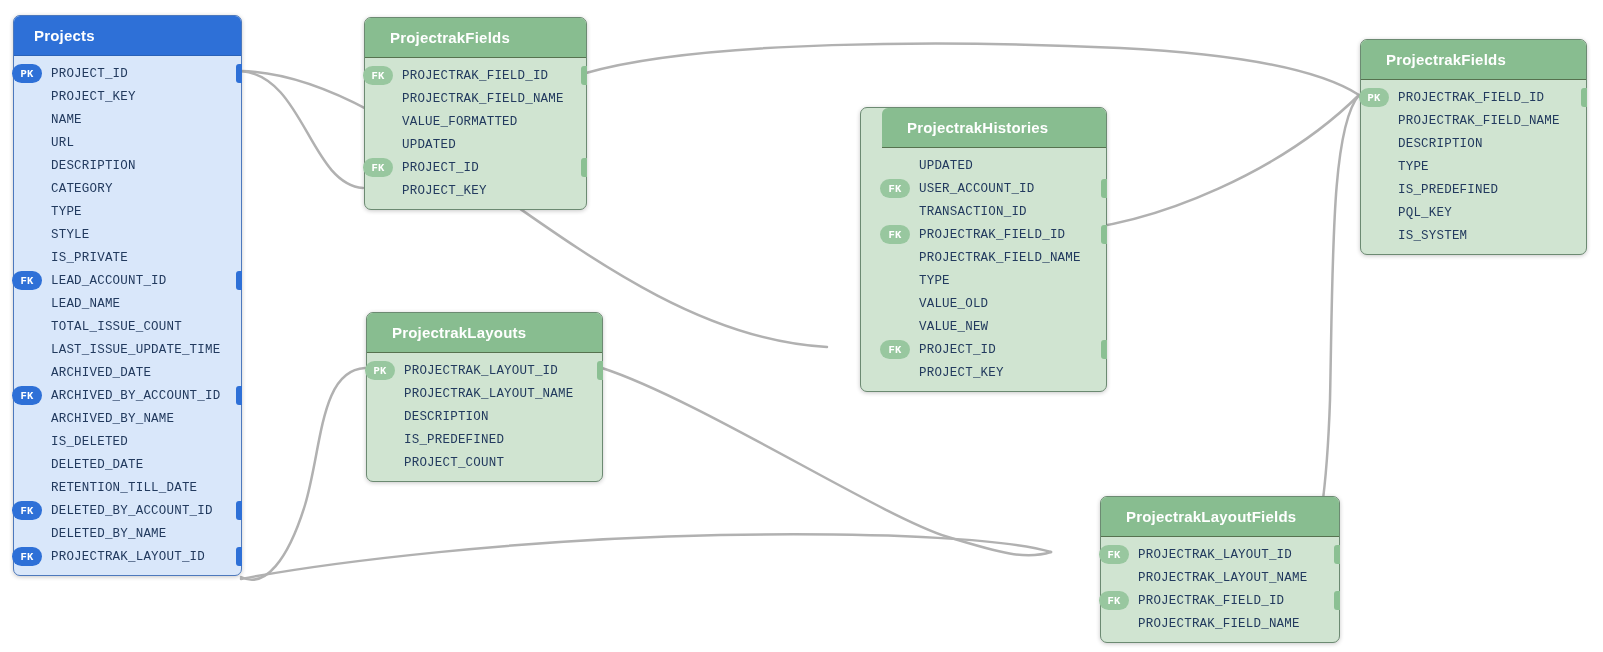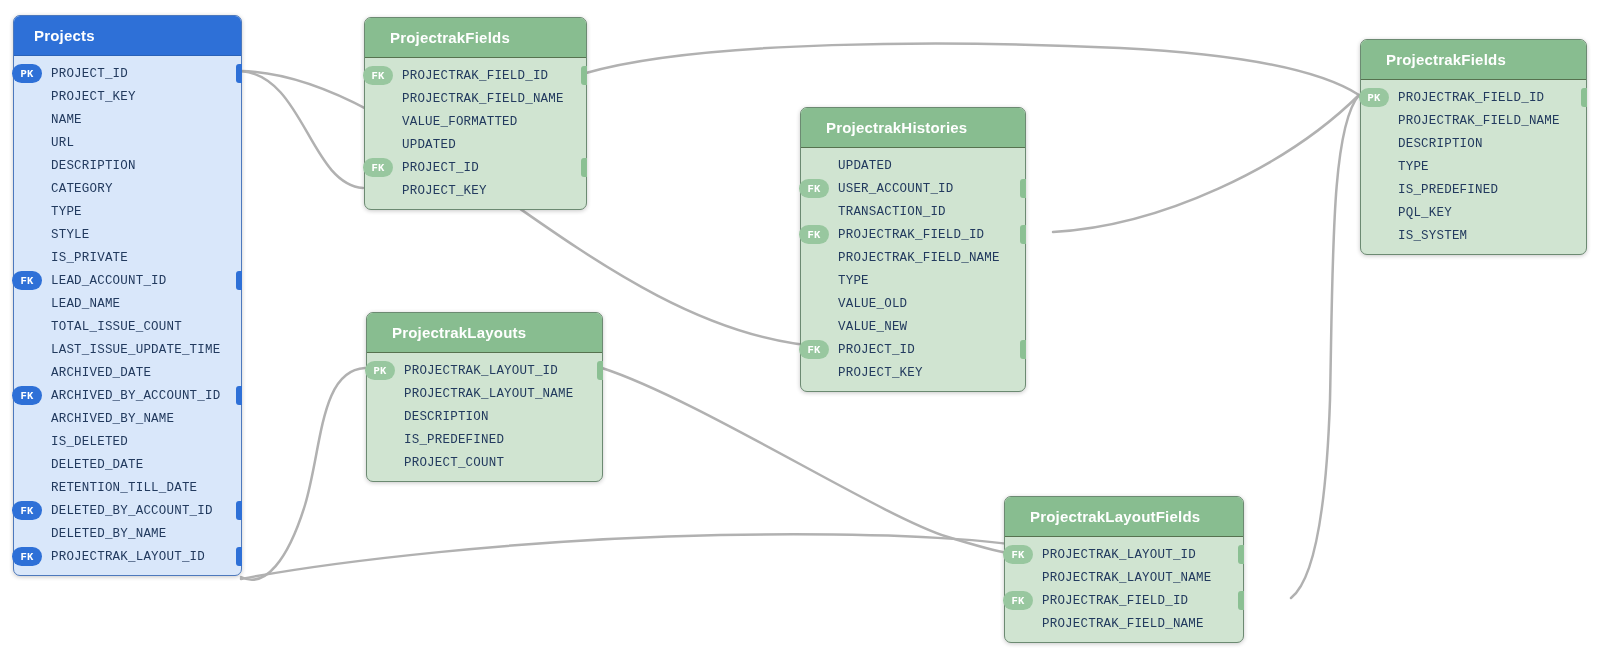--- a/index.html
+++ b/index.html
@@ -170,21 +170,21 @@
         <div class="col-row">
           <span class="key-badge">FK</span>
           <span class="port"></span>
           <span>PROJECT_ID</span>
         </div>
         <div class="col-row">
           <span>PROJECT_KEY</span>
         </div>
       </div>
     </div>
-    <div class="card green" style="left: 800px; top: 107px; width: 224px;">
+    <div class="card green" style="left: 860px; top: 107px; width: 224px; padding-left: 21px;">
       <div class="card-header">
         <span>ProjectrakHistories</span>
       </div>
       <div class="card-body">
         <div class="col-row">
           <span>UPDATED</span>
         </div>
         <div class="col-row">
           <span class="key-badge">FK</span>
           <span class="port"></span>
@@ -267,21 +267,21 @@
           <span>DESCRIPTION</span>
         </div>
         <div class="col-row">
           <span>IS_PREDEFINED</span>
         </div>
         <div class="col-row">
           <span>PROJECT_COUNT</span>
         </div>
       </div>
     </div>
-    <div class="card green" style="left: 1004px; top: 496px; width: 238px;">
+    <div class="card green" style="left: 1100px; top: 496px; width: 238px;">
       <div class="card-header">
         <span>ProjectrakLayoutFields</span>
       </div>
       <div class="card-body">
         <div class="col-row">
           <span class="key-badge">FK</span>
           <span class="port"></span>
           <span>PROJECTRAK_LAYOUT_ID</span>
         </div>
         <div class="col-row">

